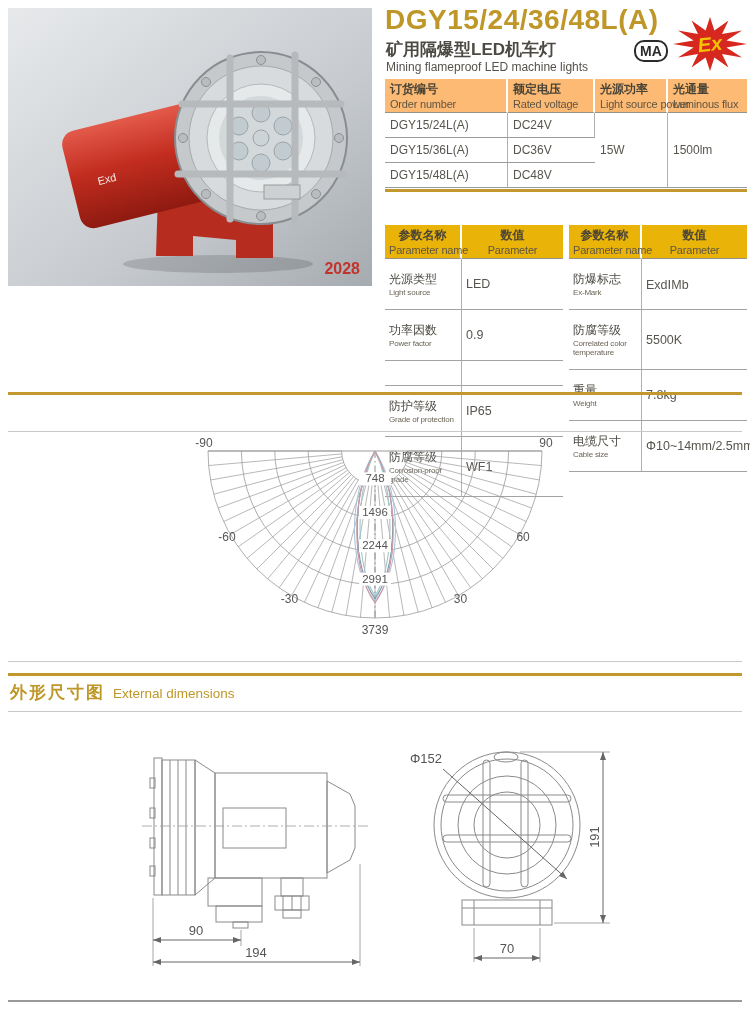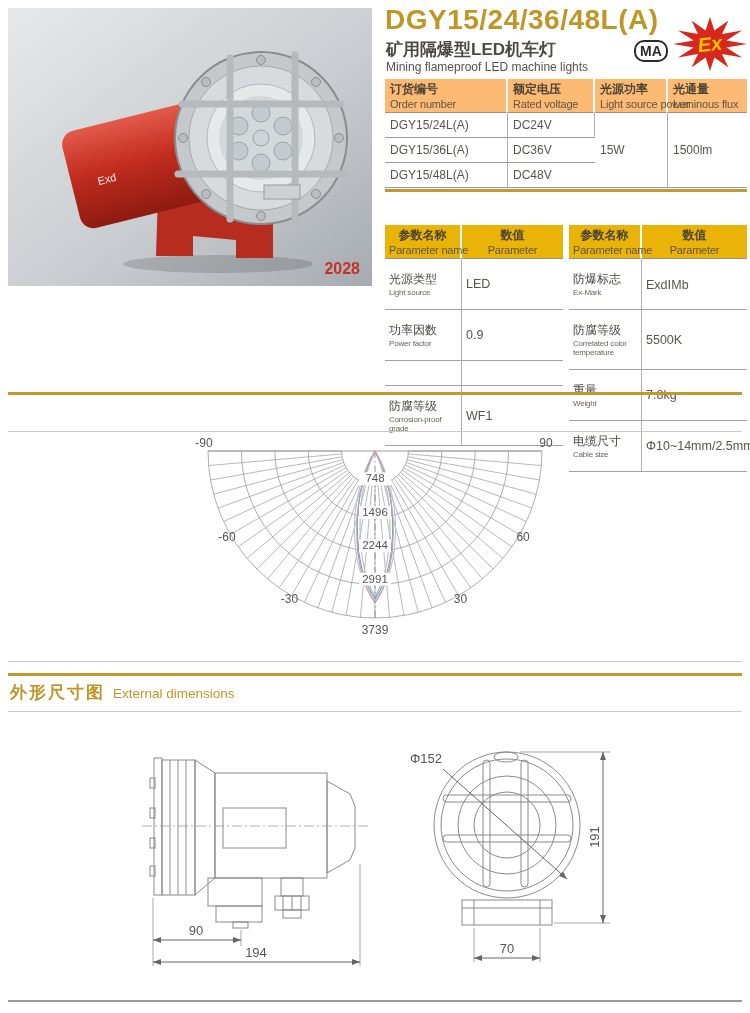--- a/index.html
+++ b/index.html
@@ -210,20 +210,27 @@
             <div class="pt-en">Power factor</div>
           </td>
         <td class="pt-val">0.9</td>
       </tr>
       <tr style="height:22px">
         <td class="pn">
             <div class="pt-cn"></div>
             <div class="pt-en"></div>
           </td>
         <td class="pt-val"></td>
+      </tr>
+      <tr style="height:28px">
+        <td class="pn">
+            <div class="pt-cn">防护等级</div>
+            <div class="pt-en">Grade of protection</div>
+          </td>
+        <td class="pt-val">IP65</td>
       </tr>
       <tr style="height:27px">
         <td class="pn">
             <div class="pt-cn">防腐等级</div>
             <div class="pt-en">Corrosion-proof grade</div>
           </td>
         <td class="pt-val">WF1</td>
       </tr>
     </tbody>
   </table>

